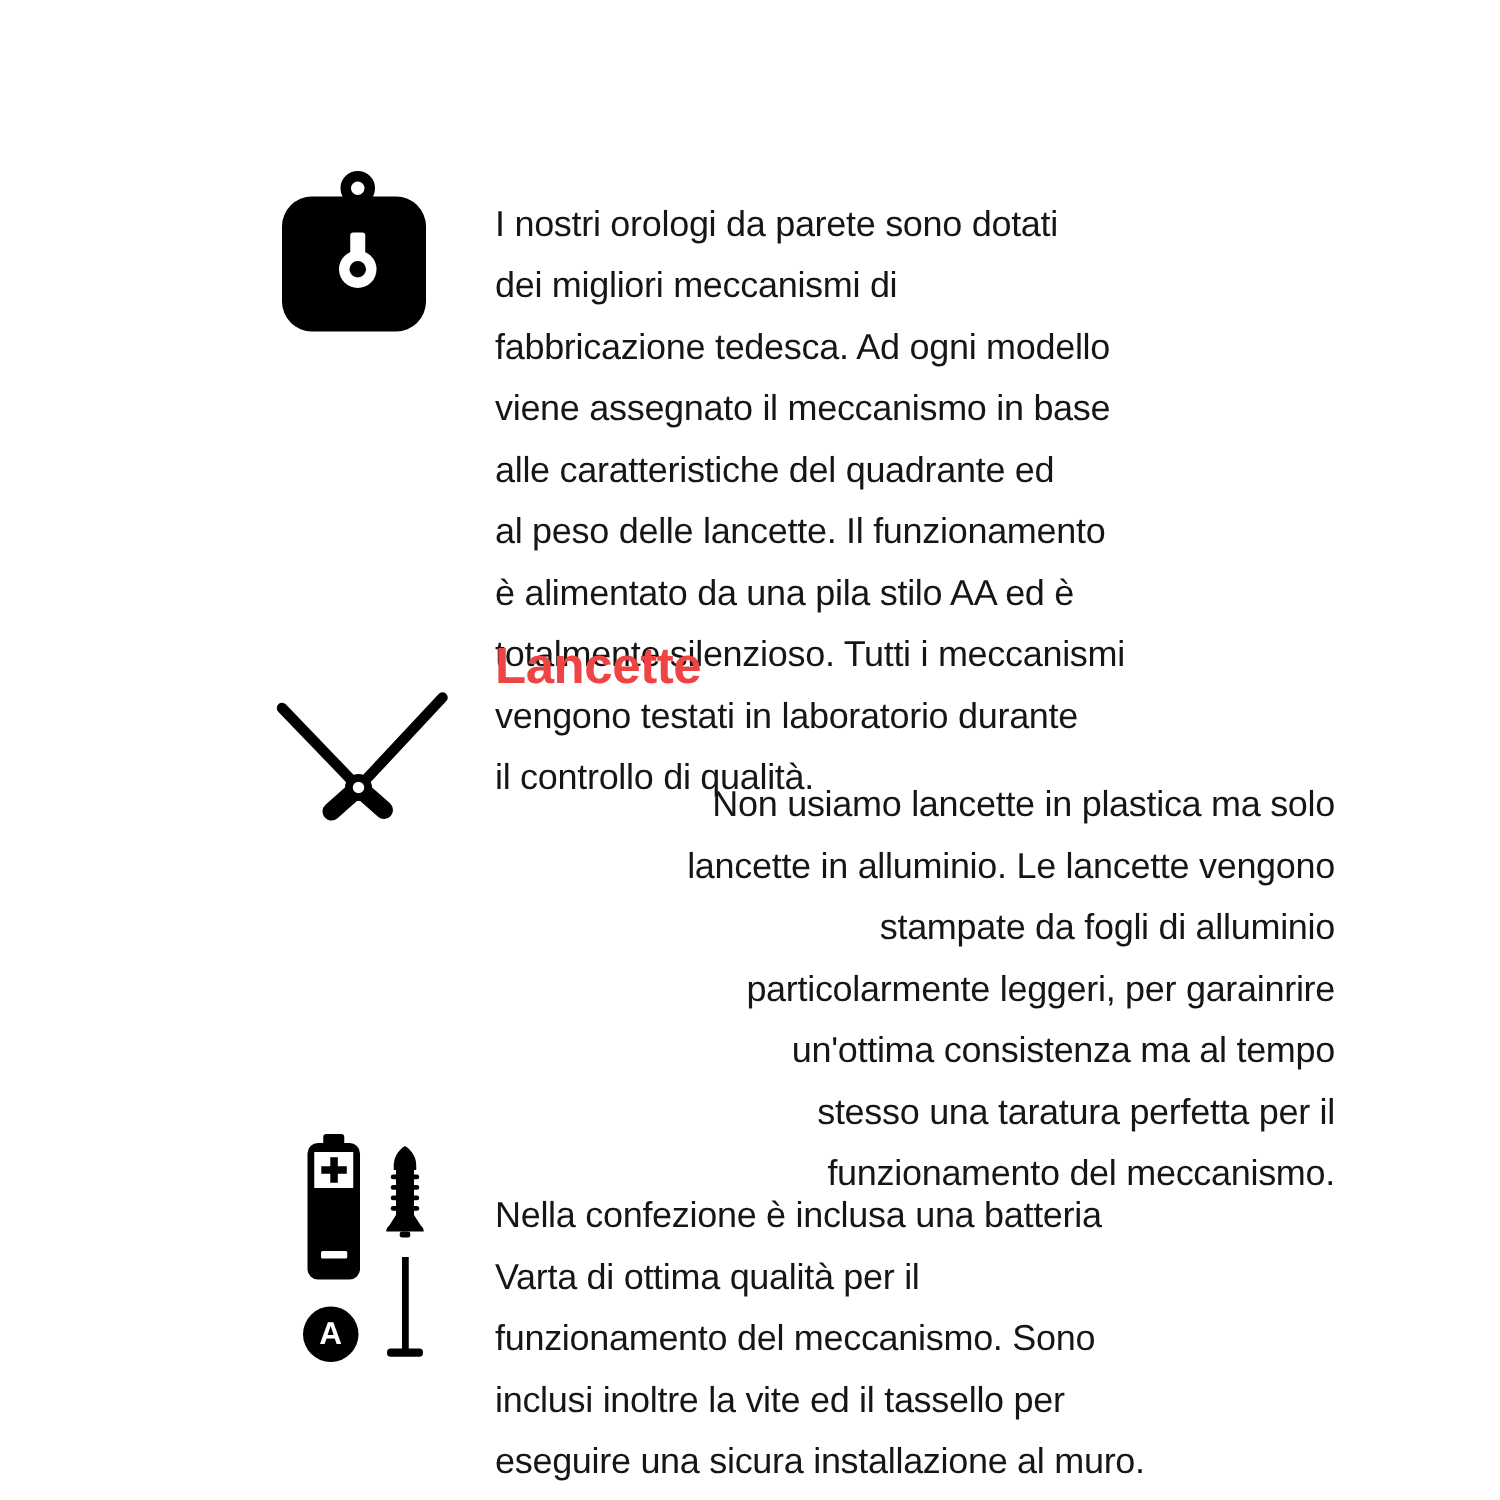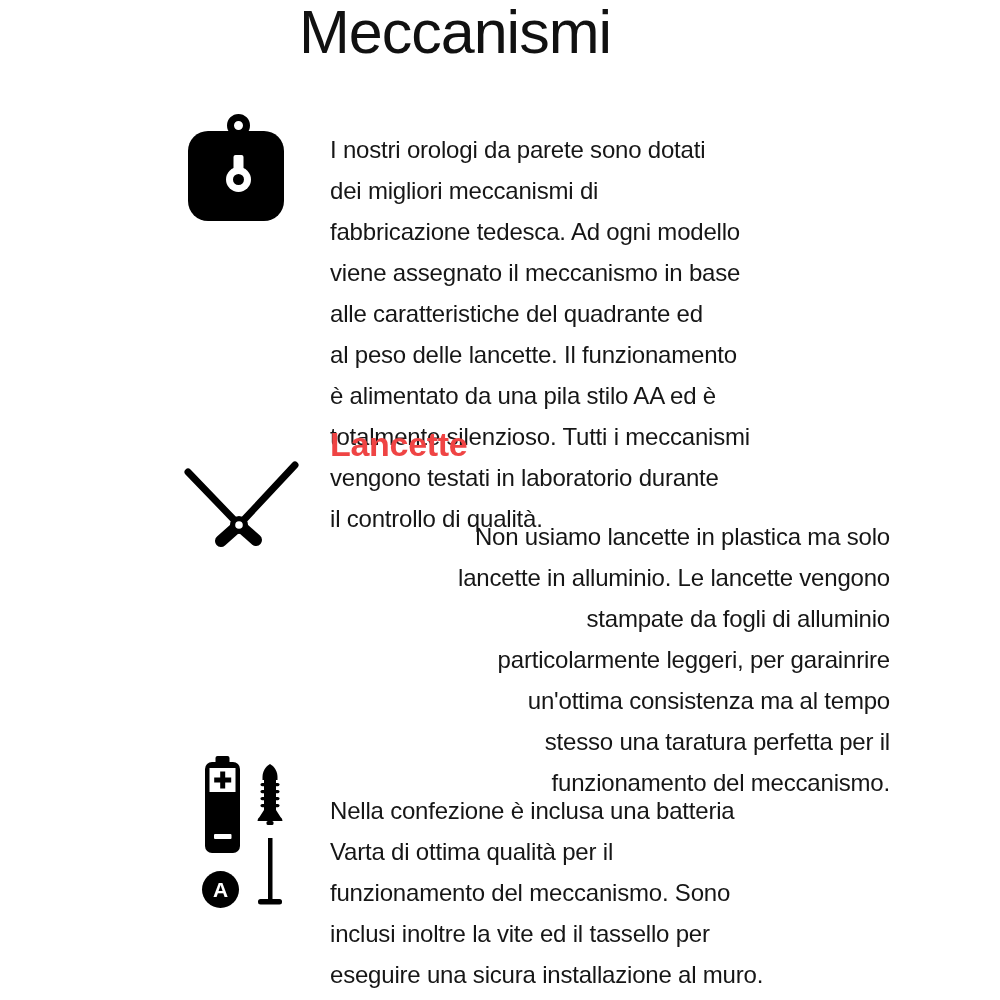--- a/index.html
+++ b/index.html
@@ -63,21 +63,20 @@
     align-items: center;
     justify-content: center;
     line-height: 1;
   }
 </style>
 </head>
 <body>
 
 <div class="page">
 
-  <div class="title">Meccanismi</div>
 
   <span class="icon-abs" style="left:186px; top:111px;">
     <svg width="110" height="112" viewBox="0 0 110 112">
       <circle cx="52.5" cy="14.5" r="8" fill="none" stroke="#000000" stroke-width="7"></circle>
       <rect x="2" y="20" width="96" height="90" rx="20" fill="#000000"></rect>
       <rect x="47.5" y="44" width="10" height="16" rx="2" fill="#ffffff"></rect>
       <circle cx="52.5" cy="68.5" r="12.5" fill="#ffffff"></circle>
       <circle cx="52.5" cy="68.5" r="5.5" fill="#000000"></circle>
     </svg>
   </span>

